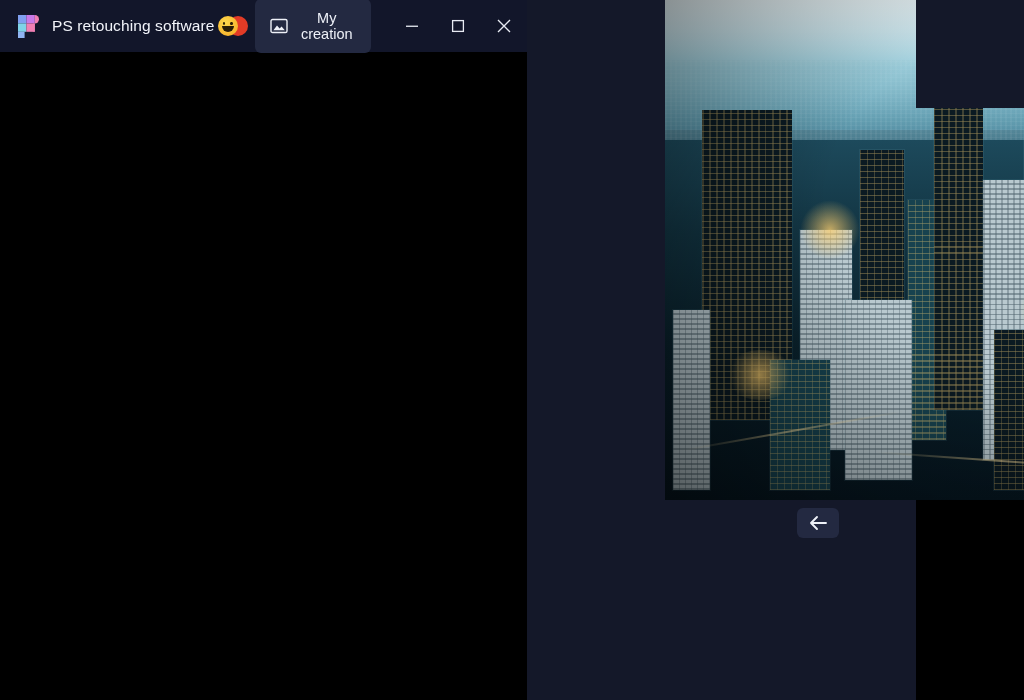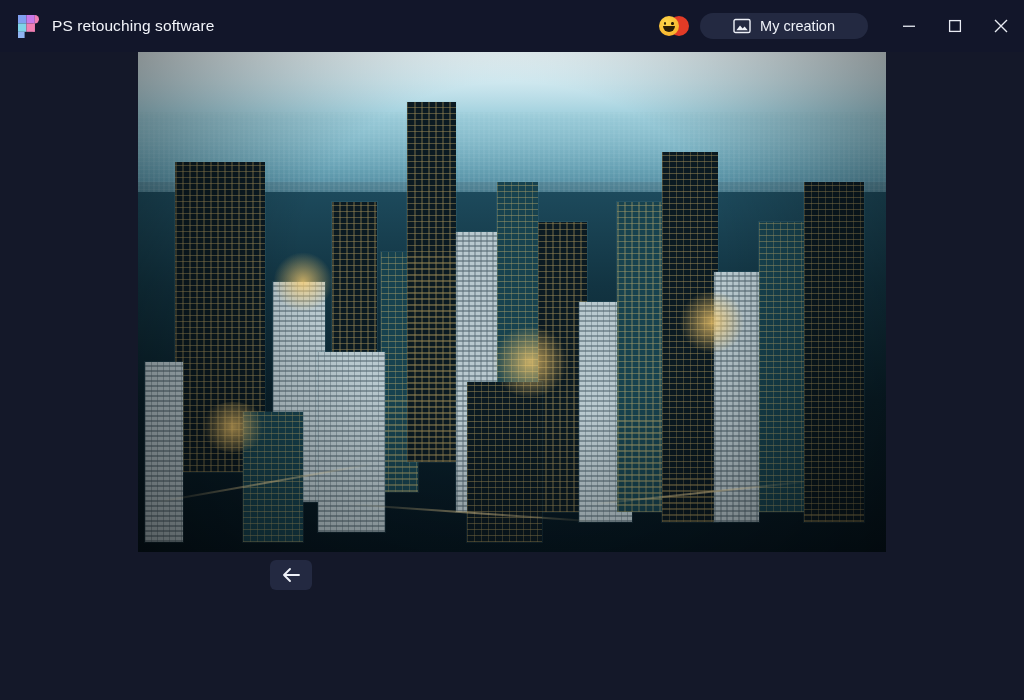--- a/index.html
+++ b/index.html
@@ -5,21 +5,21 @@
 <style>
   * { margin:0; padding:0; box-sizing:border-box; }
   html,body{
     width:1024px; height:700px; overflow:hidden;
     background:#141829;
     font-family:"Liberation Sans", sans-serif;
     -webkit-font-smoothing:antialiased;
   }
   .app{
     position:relative; width:1024px; height:700px;
-    background:#737373; display:flex; flex-direction:column;
+    background:#000000; display:flex; flex-direction:row;
   }
 
   
   .titlebar{
     height:52px; flex:0 0 52px; display:flex; align-items:center;
     padding:0 0 0 16px; background:#12162a; position:relative; z-index:5;
   }
   .brand{ display:flex; align-items:center; gap:12px; }
   .logo{
     width:24px; height:25px; position:relative; display:block; flex:0 0 24px;
@@ -47,22 +47,22 @@
     position:absolute; width:2.6px; height:3.6px; border-radius:50%; background:#2a1d06; top:5.6px;
   }
   .emoji-face .eye.l{ left:4.6px; }
   .emoji-face .eye.r{ left:12.4px; }
   .emoji-face .mouth{
     position:absolute; left:4.2px; top:10px; width:11.6px; height:6px;
     border-radius:0 0 11px 11px; background:#2a1d06;
   }
 
   .creation-btn{
-    display:flex; align-items:center; gap:9px; height:26px; padding:0 33px;
-    background:#232941; border:0; border-radius:16px; cursor:pointer;
+    display:flex; align-items:center; gap:9px; height:54px; padding:0 15px;
+    background:#232941; border:0; border-radius:6px; cursor:pointer;
     color:#eef1f8; font-size:14.5px; font-family:inherit; margin-left:4px;
   }
   .pic-icon{ width:18px; height:16px; display:block; }
 
   .winbtns{ display:flex; height:52px; margin-left:18px; }
   .winbtn{
     width:46px; height:52px; display:flex; align-items:center; justify-content:center;
     background:transparent; border:0; cursor:pointer;
   }
   .winbtn svg{ display:block; }

